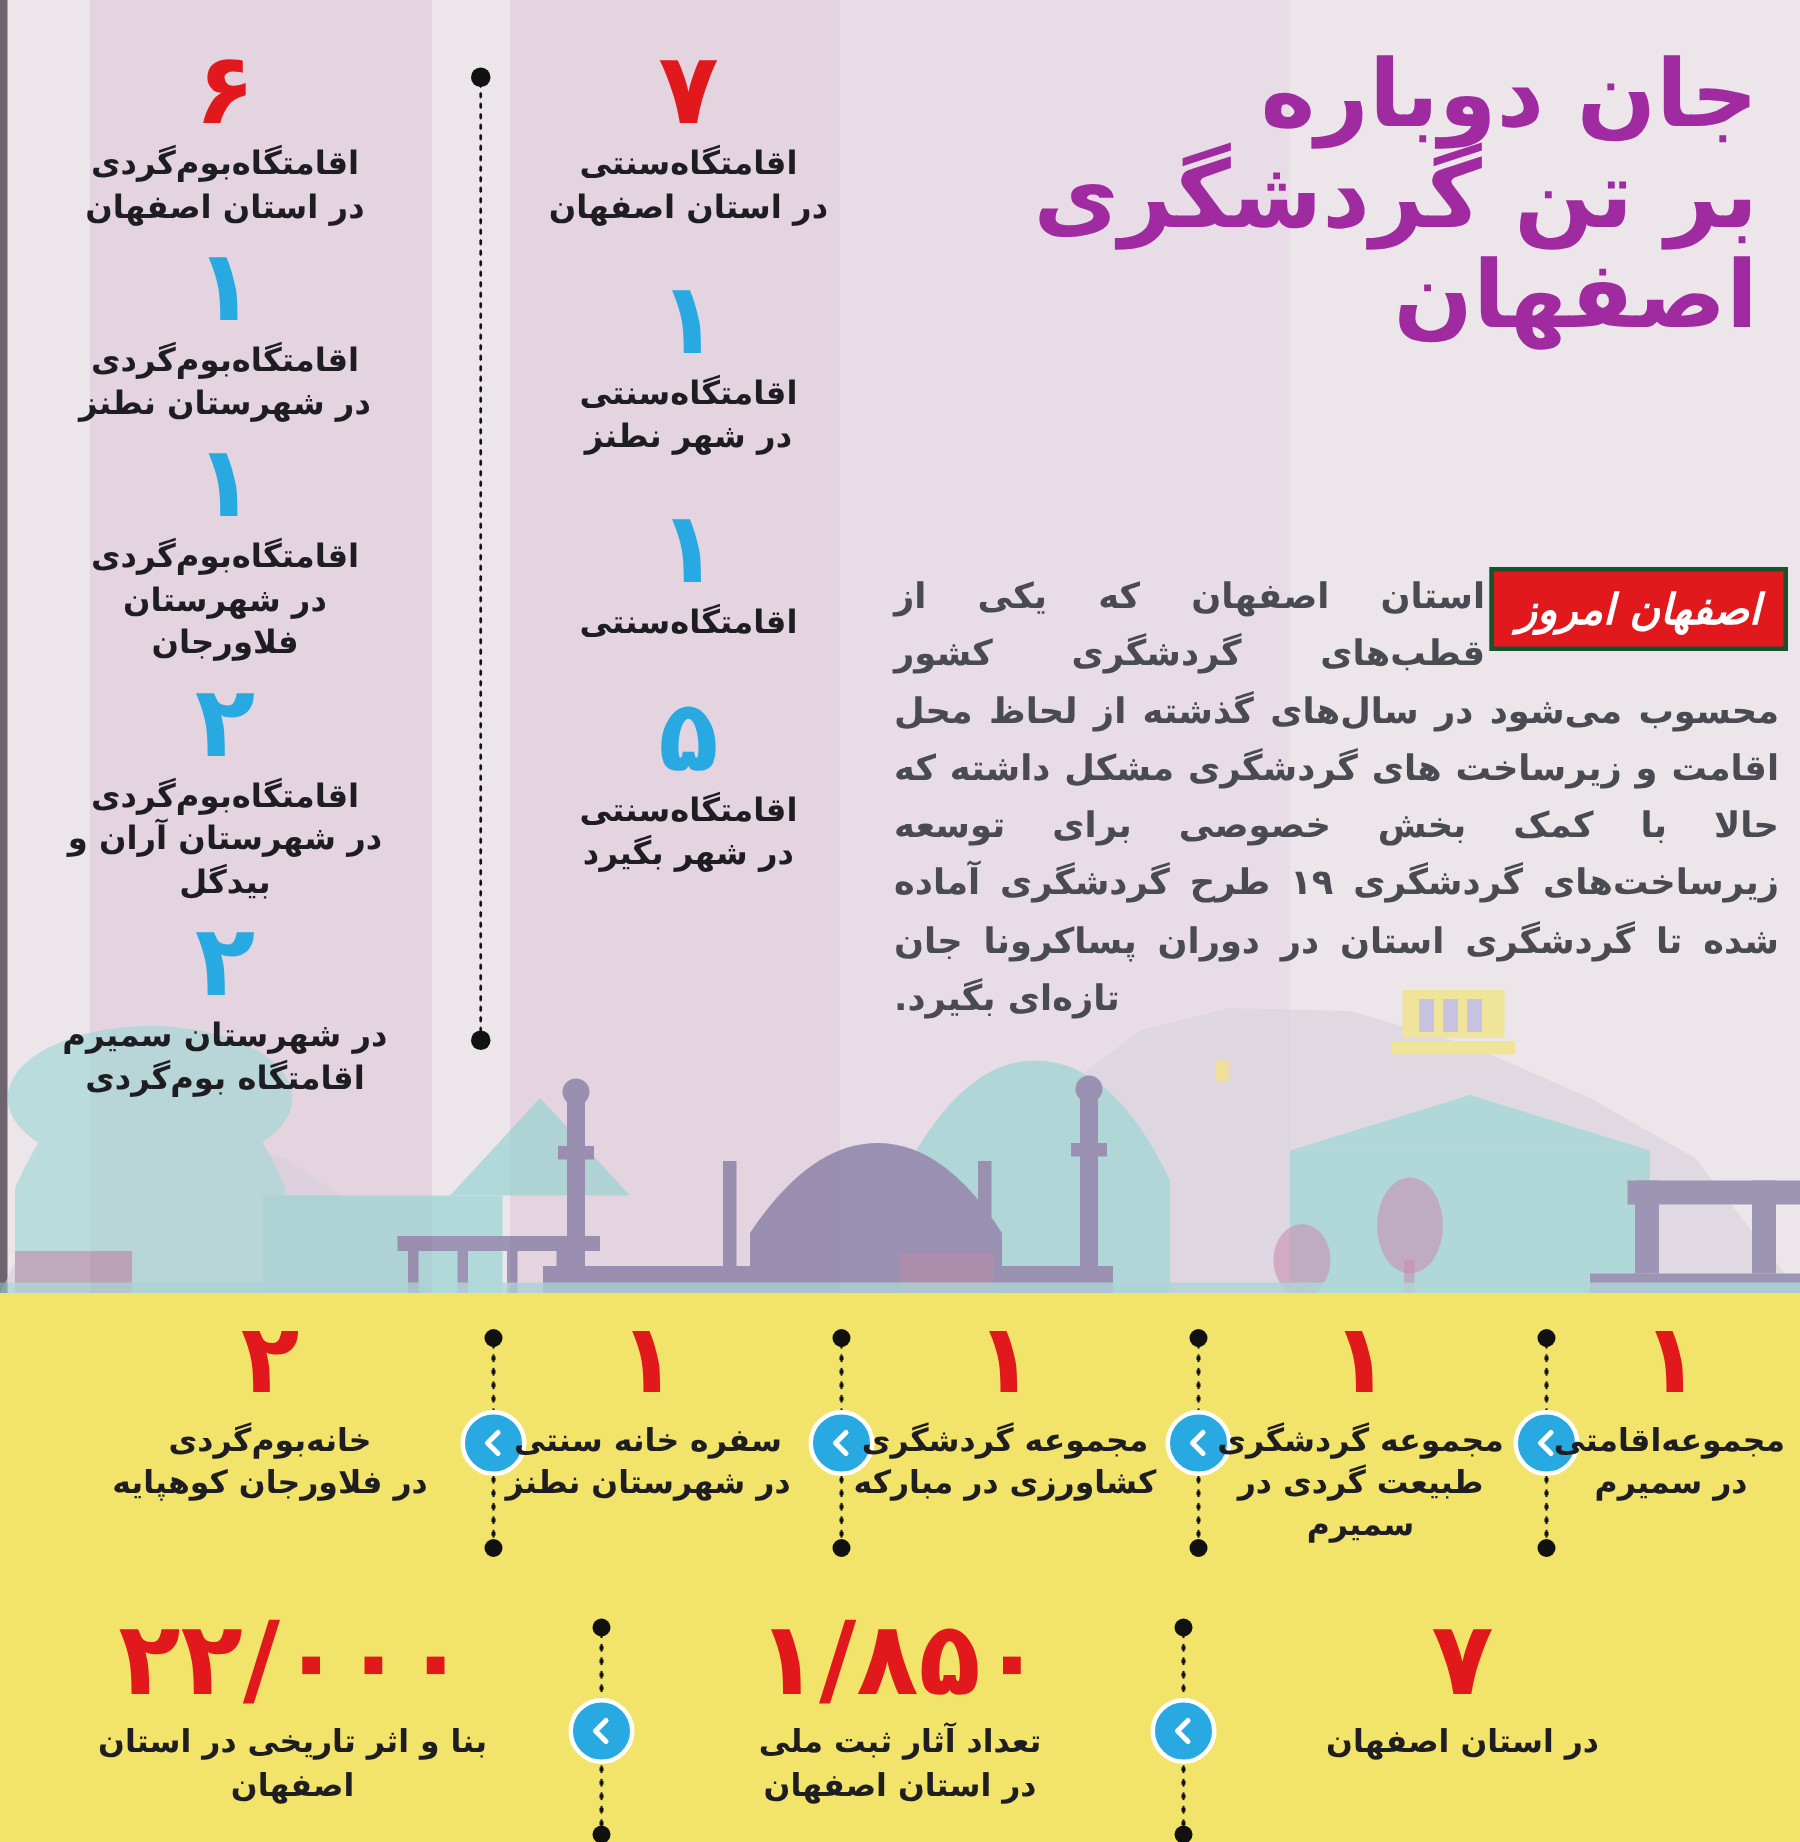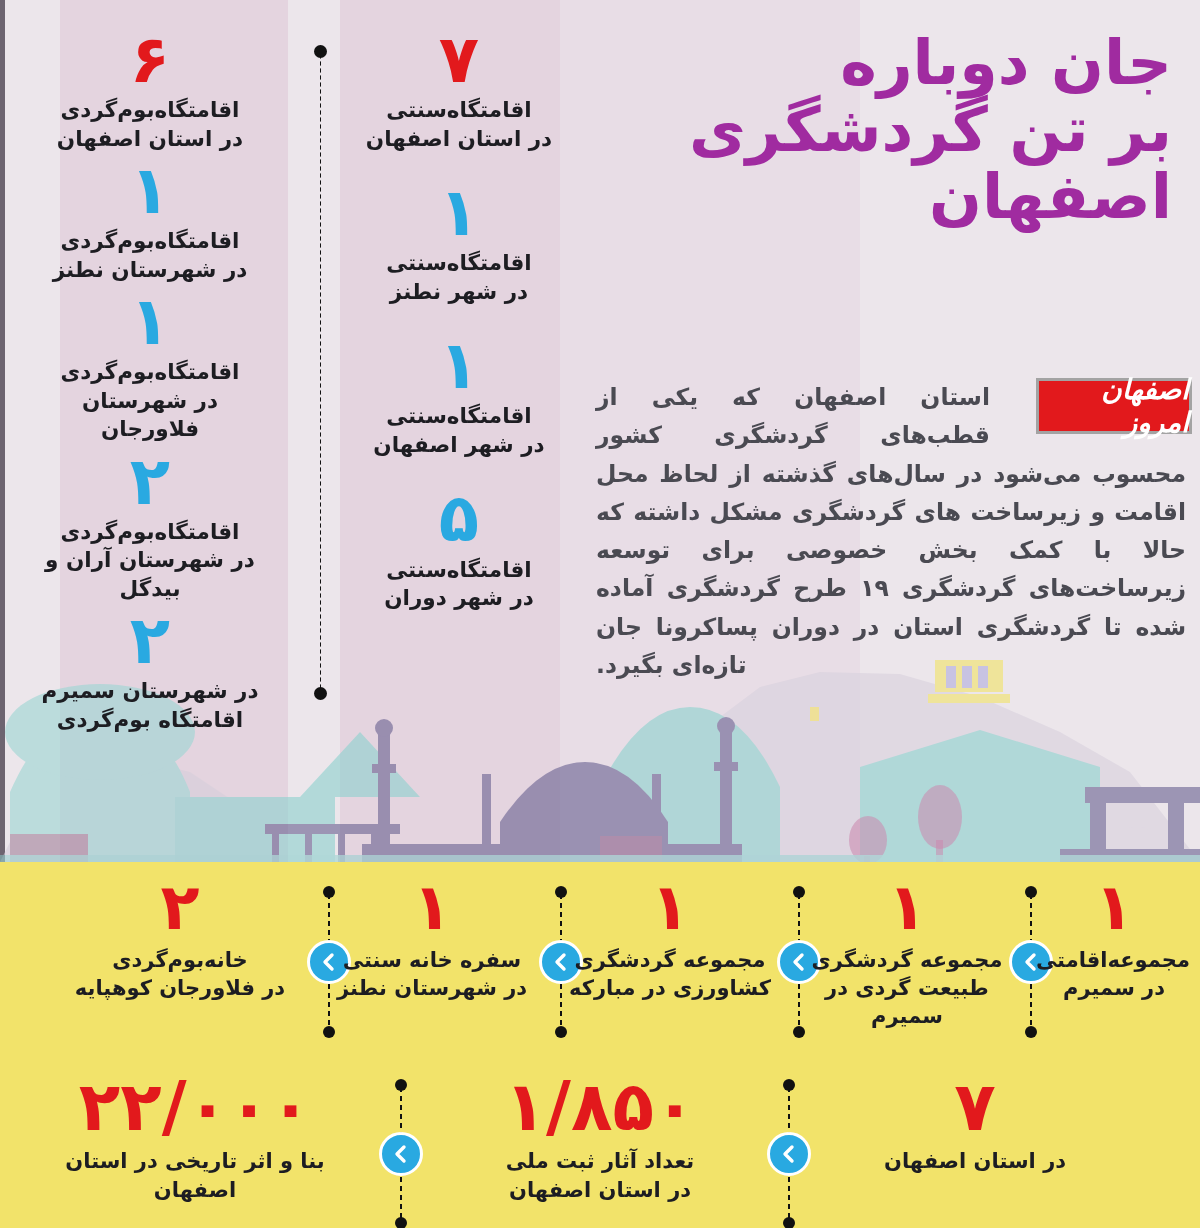--- a/index.html
+++ b/index.html
@@ -61,24 +61,24 @@
     line-height: 1.08;
     letter-spacing: -1px;
     direction: rtl;
   }
   .headline span { display: block; white-space: nowrap; }
 
   .logo-box {
     position: absolute;
     right: 8px;
     top: 378px;
-    width: 156px;
+    width: 199px;
     height: 56px;
     background: #e2191c;
-    border: 3px solid #a3a3a3;
+    border: 3px solid #14532d;
     display: flex;
     align-items: center;
     justify-content: center;
     color: #ffffff;
     font-size: 28px;
     font-weight: bold;
     font-style: italic;
     letter-spacing: -1px;
     z-index: 4;
   }
@@ -365,28 +365,27 @@
       <div class="stat-num">۱</div>
       <div class="stat-label">
         <span>اقامتگاه‌سنتی</span>
         <span>در شهر  نطنز</span>
       </div>
     </div>
     <div class="stat-item" style="margin-top:26px;">
       <div class="stat-num">۱</div>
       <div class="stat-label">
         <span>اقامتگاه‌سنتی</span>
-        <span>در شهر  اصفهان</span>
       </div>
     </div>
     <div class="stat-item" style="margin-top:26px;">
       <div class="stat-num">۵</div>
       <div class="stat-label">
         <span>اقامتگاه‌سنتی</span>
-        <span>در شهر  دوران</span>
+        <span>در شهر  بگیرد</span>
       </div>
     </div>
   </div>
 
   <div class="yellow">
 
     <div class="yellow-row row-top">
 
       <div class="ycell" style="right:880px; width:280px;">
         <div class="ynum">۲</div>

